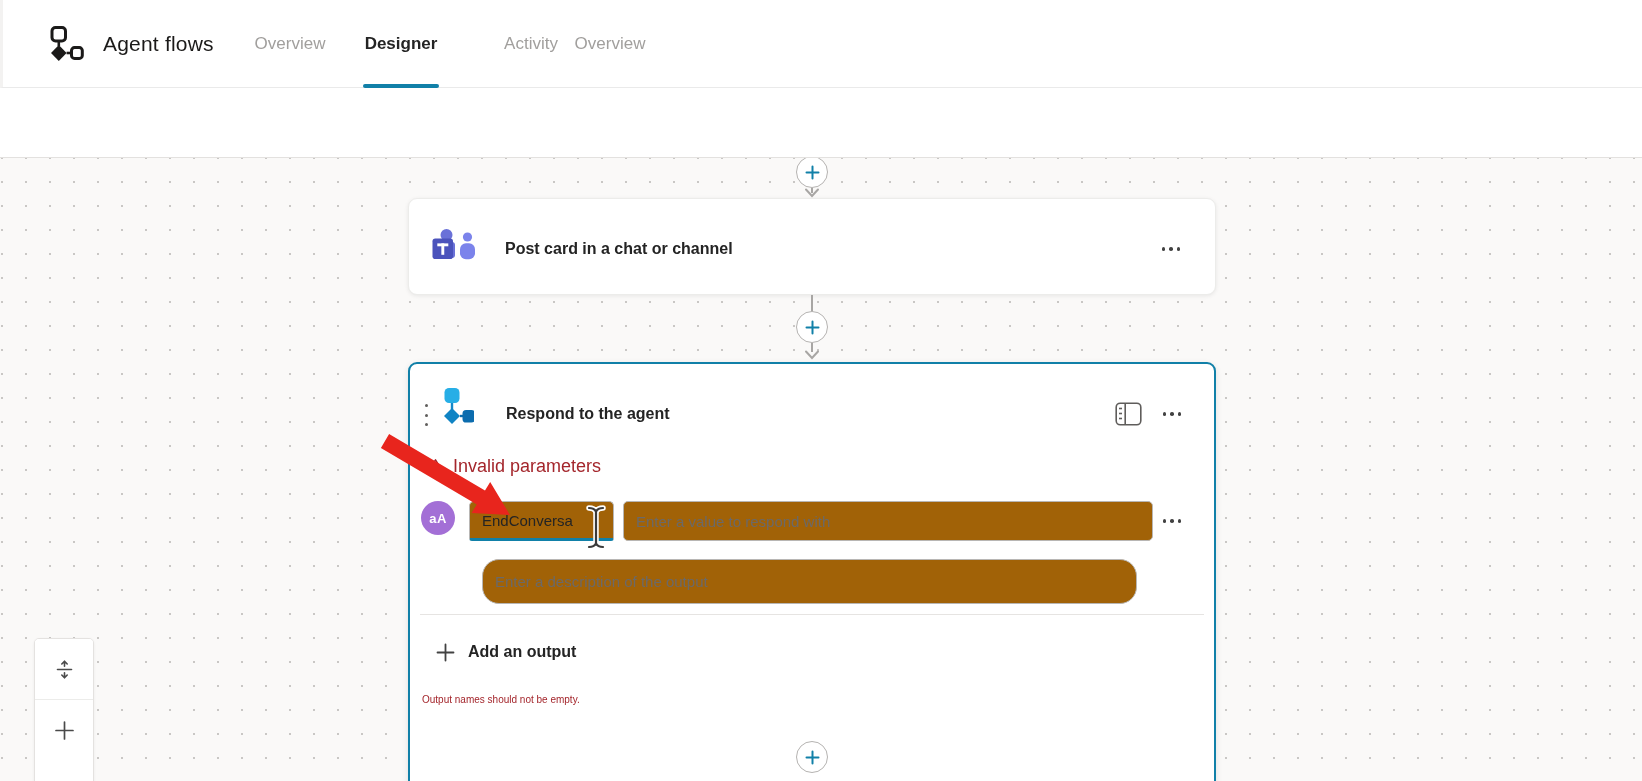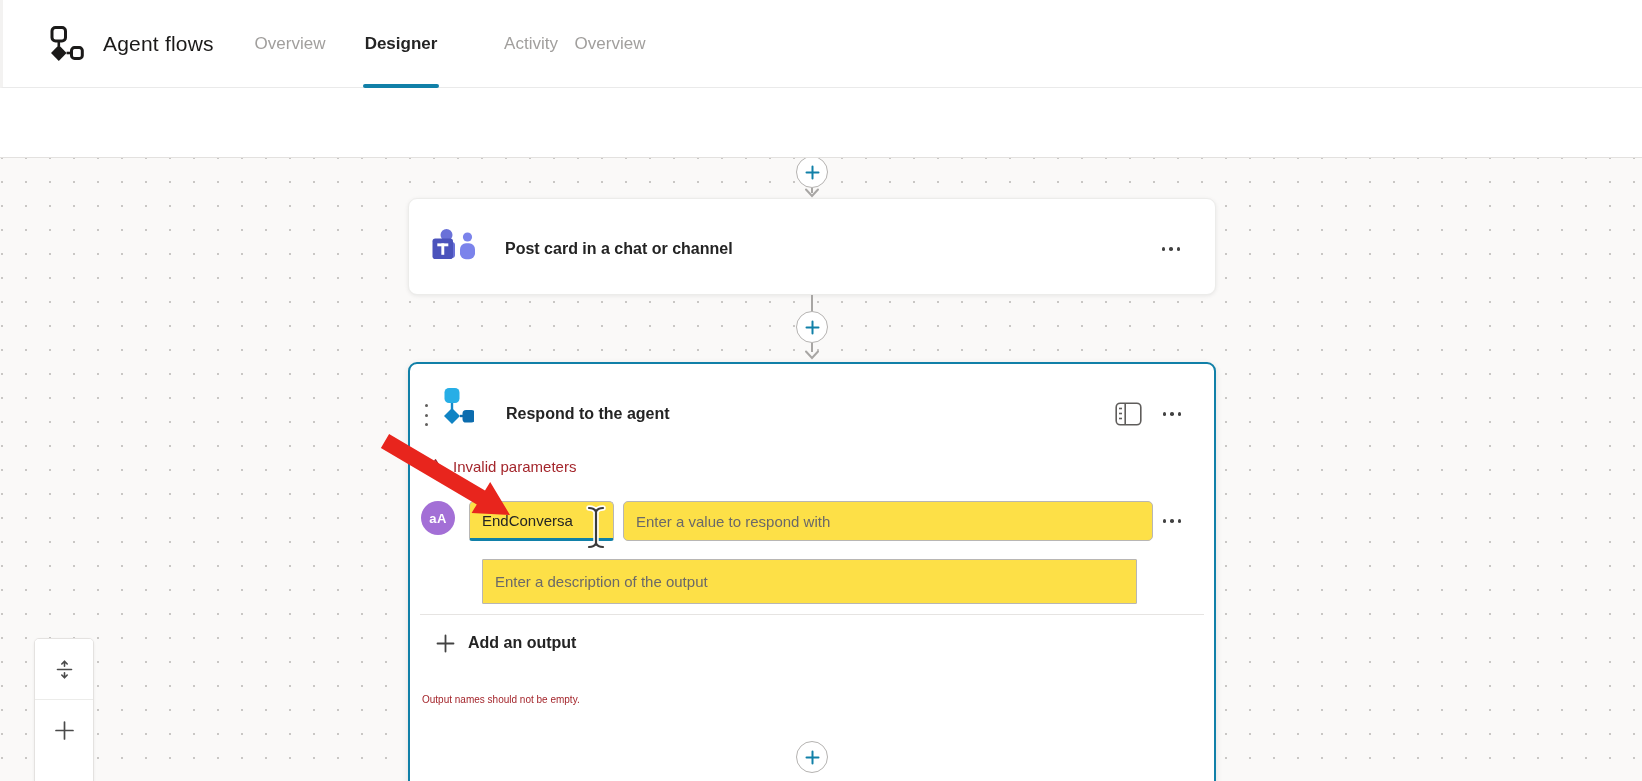--- a/index.html
+++ b/index.html
@@ -58,36 +58,36 @@
   .node-title { position:absolute; font-size:16px; font-weight:700; color:#242424; line-height:22px; }
   .more-btn { position:absolute; width:28px; height:22px; display:flex; align-items:center;
     justify-content:center; gap:4px; background:none; border:none; cursor:pointer; }
   .more-btn .dot { width:3.6px; height:3.6px; border-radius:50%; background:#424242; }
 
   .drag-handle { position:absolute; left:13px; top:40px; width:6px; height:22px; display:flex;
     flex-direction:column; align-items:center; justify-content:space-between; cursor:grab; }
   .drag-handle i { width:3px; height:3px; border-radius:50%; background:#605e5c; }
 
   .warning-row { position:absolute; left:16px; top:92px; height:20px; display:flex; align-items:center;
-    gap:8px; color:#a4262c; font-size:15px; }
+    gap:8px; color:#a4262c; font-size:18px; }
 
   .type-avatar { position:absolute; left:11px; top:137px; width:34px; height:34px; border-radius:50%;
     background:#a36fd6; color:#ffffff; display:flex; align-items:center; justify-content:center;
     font-size:13px; font-weight:700; letter-spacing:.5px; }
 
-  .param-input { position:absolute; height:40px; background:#fde047; border:1px solid #b8b6b4;
+  .param-input { position:absolute; height:40px; background:#a16207; border:1px solid #b8b6b4;
     border-radius:5px; padding:0 12px; font-family:inherit; font-size:15px; color:#242424; outline:none; }
   .param-input::placeholder { color:#6b6968; }
   #input-name { left:59px; top:137px; width:145px; border-bottom:3px solid #1180a8; border-radius:5px 5px 3px 3px; }
   #input-value { left:213px; top:137px; width:530px; }
-  #input-desc { left:72px; top:195px; width:655px; height:45px; border-radius:1px; }
+  #input-desc { left:72px; top:195px; width:655px; height:45px; border-radius:17px; }
 
   .card-divider { position:absolute; left:10px; right:10px; top:250px; height:1px; background:#e6e4e2; }
 
-  .add-output { position:absolute; left:16px; top:270px; height:36px; display:flex; 
+  .add-output { position:absolute; left:16px; top:270px; height:36px; display:flex; align-items:center;
     gap:13px; padding:0 10px; background:none; border:none; cursor:pointer;
     font-family:inherit; font-size:16px; font-weight:700; color:#242424; }
 
   .error-text { position:absolute; left:12px; top:330px; font-size:10px; color:#a4262c;text-align:center; }
 
   
   .zoom-panel { position:absolute; left:34px; top:480px; width:60px; height:160px; background:#fff;
     border:1px solid #e4e2e0; border-radius:5px; box-shadow:0 1px 3px rgba(0,0,0,.06); overflow:hidden; }
   .zoom-panel .zbtn { width:100%; height:60px; display:flex; align-items:center; justify-content:center;
     background:#fff; border:none; cursor:pointer; }

